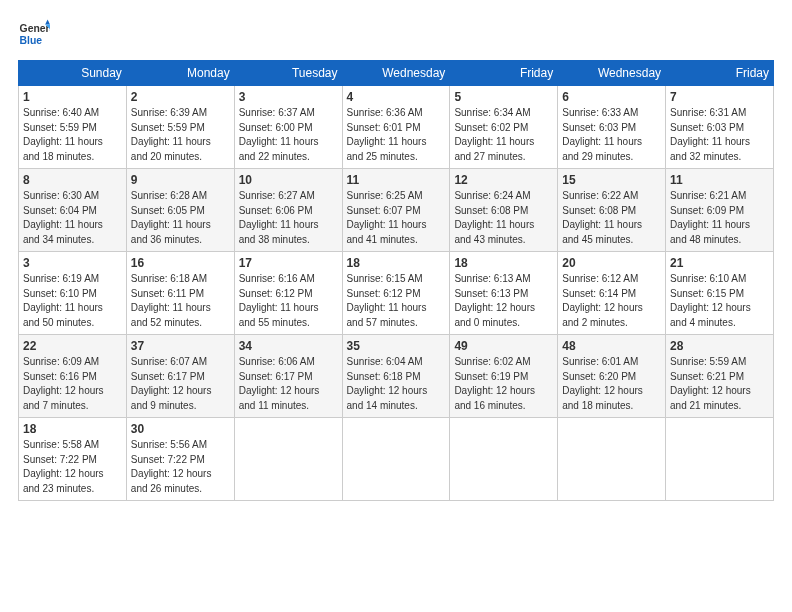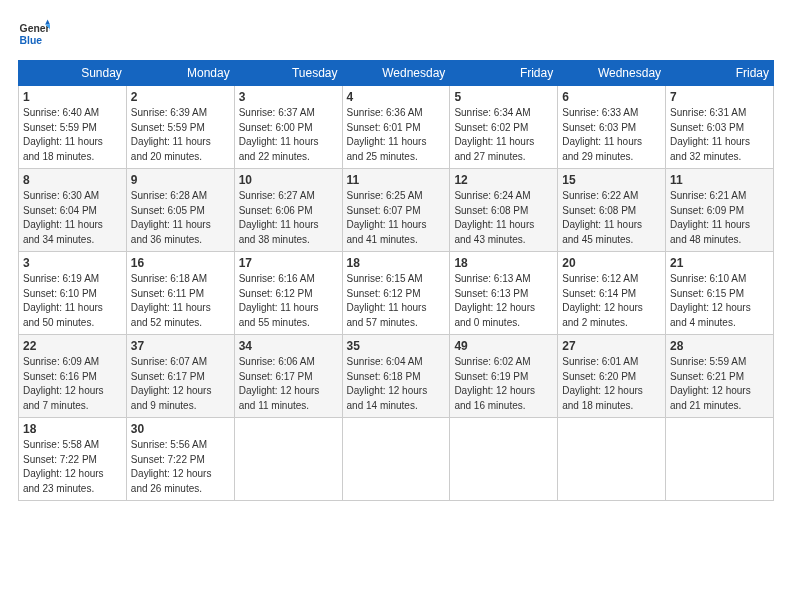--- a/index.html
+++ b/index.html
@@ -222,21 +222,21 @@
       </td>
           <td>
         <span class="day-num">35</span>
         <span class="day-detail">Sunrise: 6:04 AM<br>Sunset: 6:18 PM<br>Daylight: 12 hours and 14 minutes.</span>
       </td>
           <td>
         <span class="day-num">49</span>
         <span class="day-detail">Sunrise: 6:02 AM<br>Sunset: 6:19 PM<br>Daylight: 12 hours and 16 minutes.</span>
       </td>
           <td>
-        <span class="day-num">27</span>
+        <span class="day-num">48</span>
         <span class="day-detail">Sunrise: 6:01 AM<br>Sunset: 6:20 PM<br>Daylight: 12 hours and 18 minutes.</span>
       </td>
           <td>
         <span class="day-num">28</span>
         <span class="day-detail">Sunrise: 5:59 AM<br>Sunset: 6:21 PM<br>Daylight: 12 hours and 21 minutes.</span>
       </td>
         </tr>
         <tr>
           <td>
         <span class="day-num">18</span>

